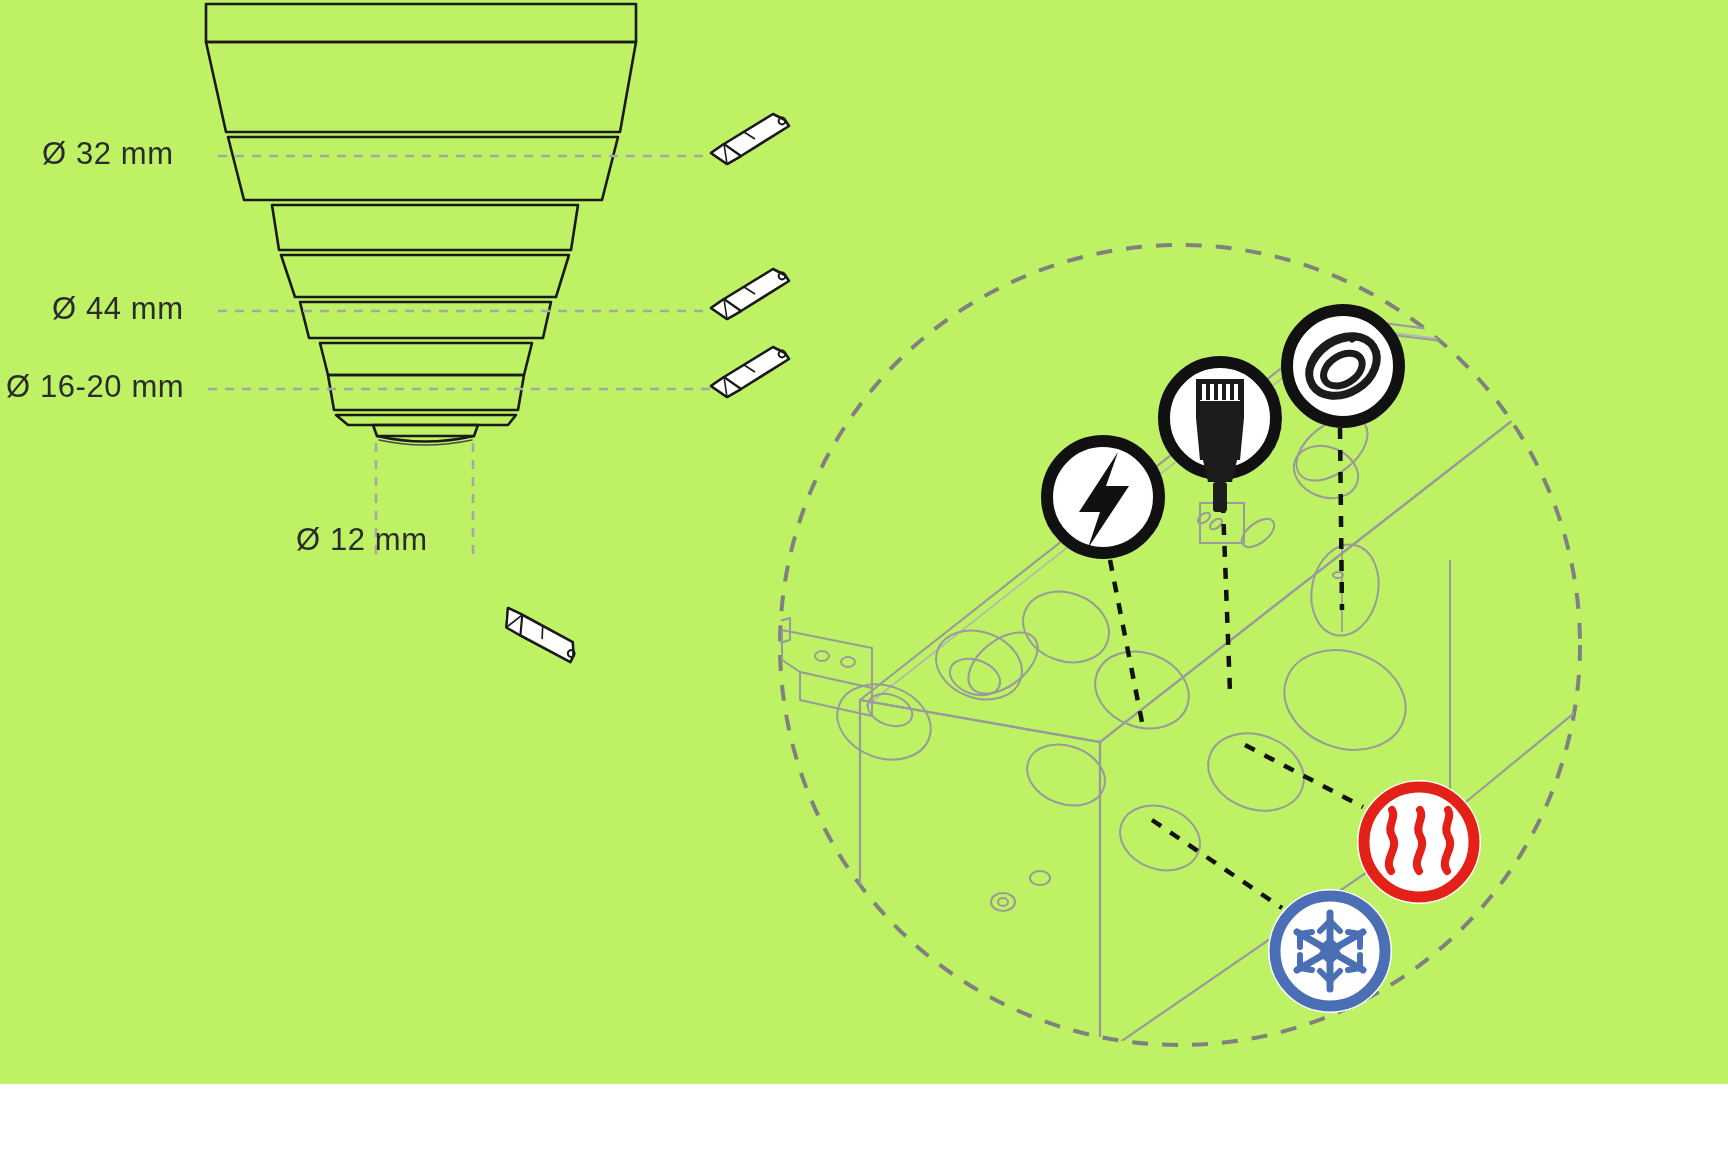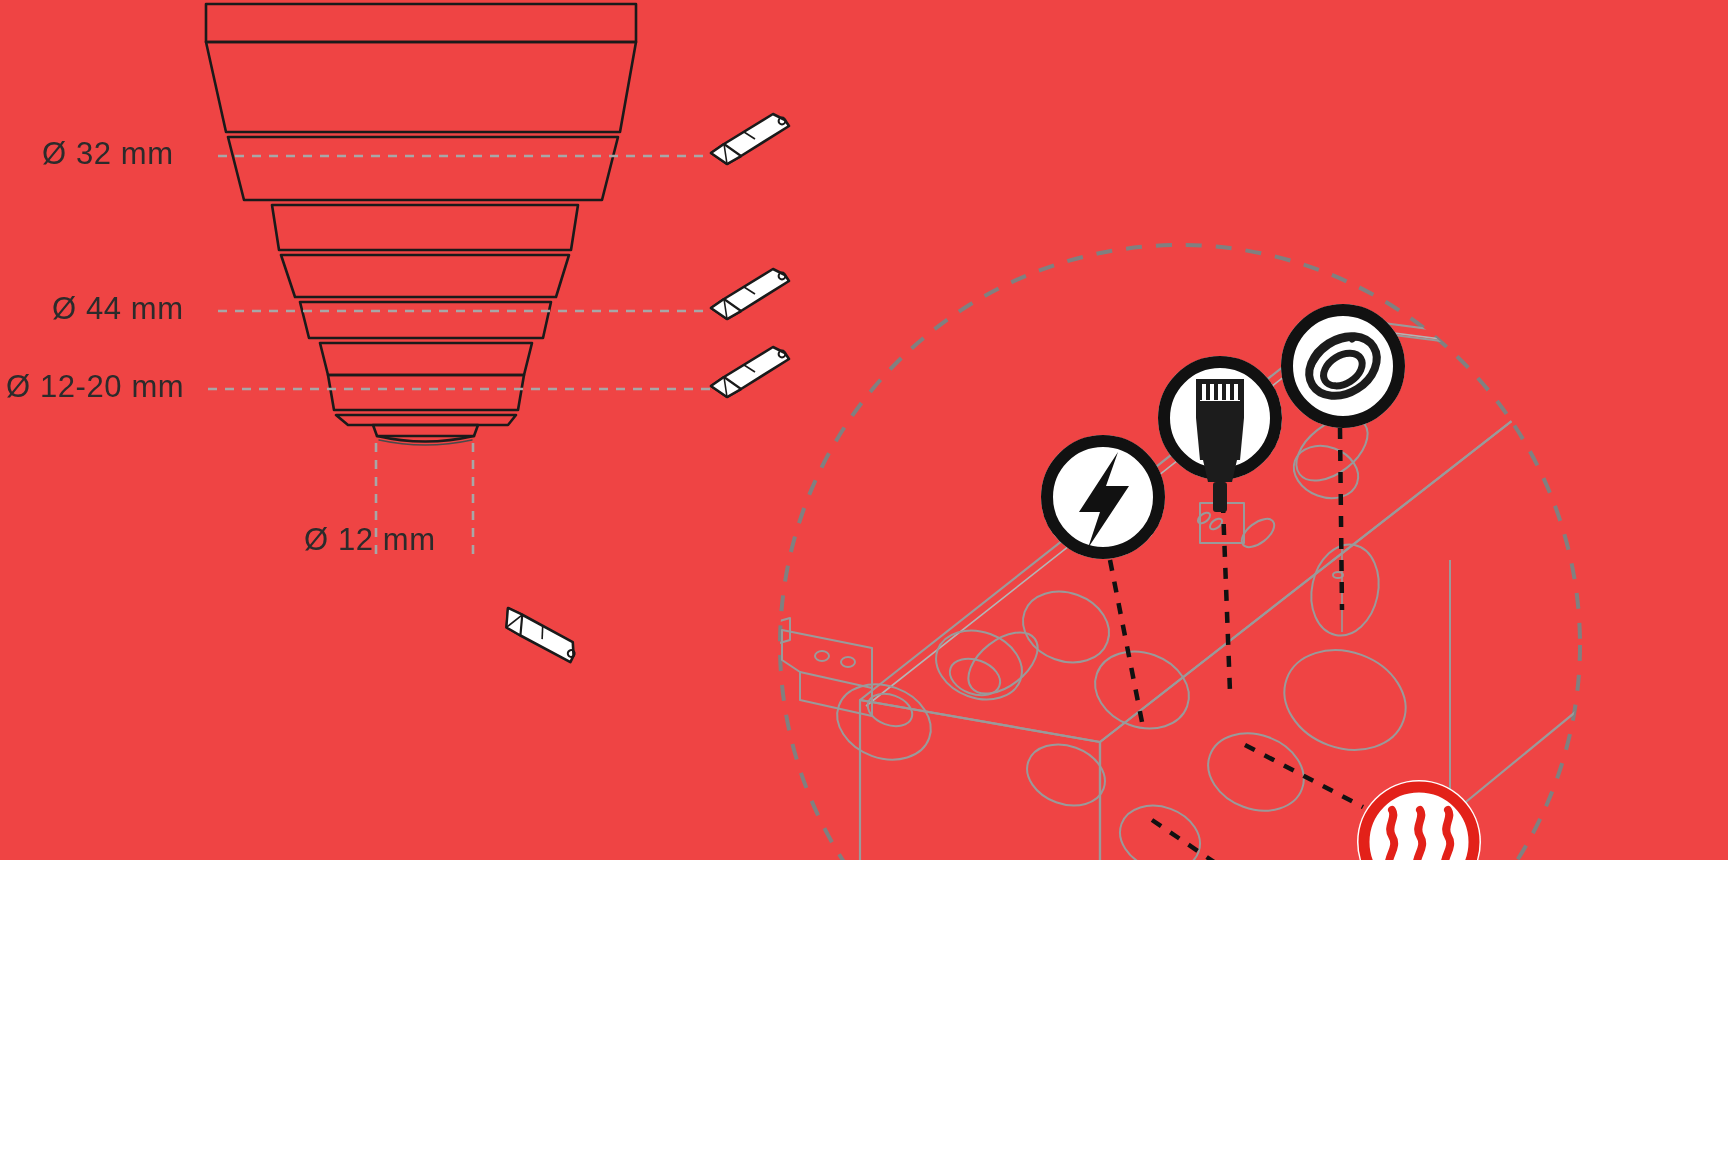--- a/index.html
+++ b/index.html
@@ -5,22 +5,22 @@
 <style>
   * { box-sizing: border-box; }
   html, body {
     margin: 0; padding: 0;
     background: #ffffff;
     font-family: "Liberation Sans", sans-serif;
   }
   #stage {
     position: relative;
     width: 1728px;
-    height: 860px;
-    background: #ef4444;
+    height: 1084px;
+    background: #bef264;
     overflow: hidden;
     text-decoration: underline;
   }
   svg.layer {
     position: absolute;
     left: 0; top: 0;
     width: 1728px;
     height: 1156px;
     overflow: visible;
   }
@@ -30,21 +30,21 @@
     font-size: 31px;
     font-weight: 400;
     color: #2b2b2b;
     letter-spacing: 0.6px;
     white-space: nowrap;
     line-height: 1;
   }
   .dim-32  { left: 42px;  top: 138px; }
   .dim-25  { left: 52px;  top: 293px; }
   .dim-16  { left: 6px;   top: 371px; }
-  .dim-12  { left: 304px; top: 524px; }
+  .dim-12  { left: 296px; top: 524px; }
 </style>
 </head>
 <body>
 
 <div id="stage">
 
   <svg class="layer" viewBox="0 0 1728 1156">
     <defs>
       <g id="knife-icon-shape">
 
@@ -111,21 +111,21 @@
     <g transform="translate(711,386)">
       <use href="#knife-icon-shape"></use>
     </g>
     <g transform="translate(508,608) rotate(60)">
       <use href="#knife-icon-shape"></use>
     </g>
   </svg>
 
   <div class="dim-label dim-32">Ø 32 mm</div>
   <div class="dim-label dim-25">Ø 44 mm</div>
-  <div class="dim-label dim-16">Ø 12-20 mm</div>
+  <div class="dim-label dim-16">Ø 16-20 mm</div>
   <div class="dim-label dim-12">Ø 12 mm</div>
 
   <svg class="layer" viewBox="0 0 1728 1156">
     <defs>
       <clipPath id="detail-clip">
         <circle cx="1180" cy="645" r="400"></circle>
       </clipPath>
     </defs>
 
     <circle cx="1180" cy="645" r="400" fill="none" stroke="#808080" stroke-width="4" stroke-dasharray="16 14"></circle>

